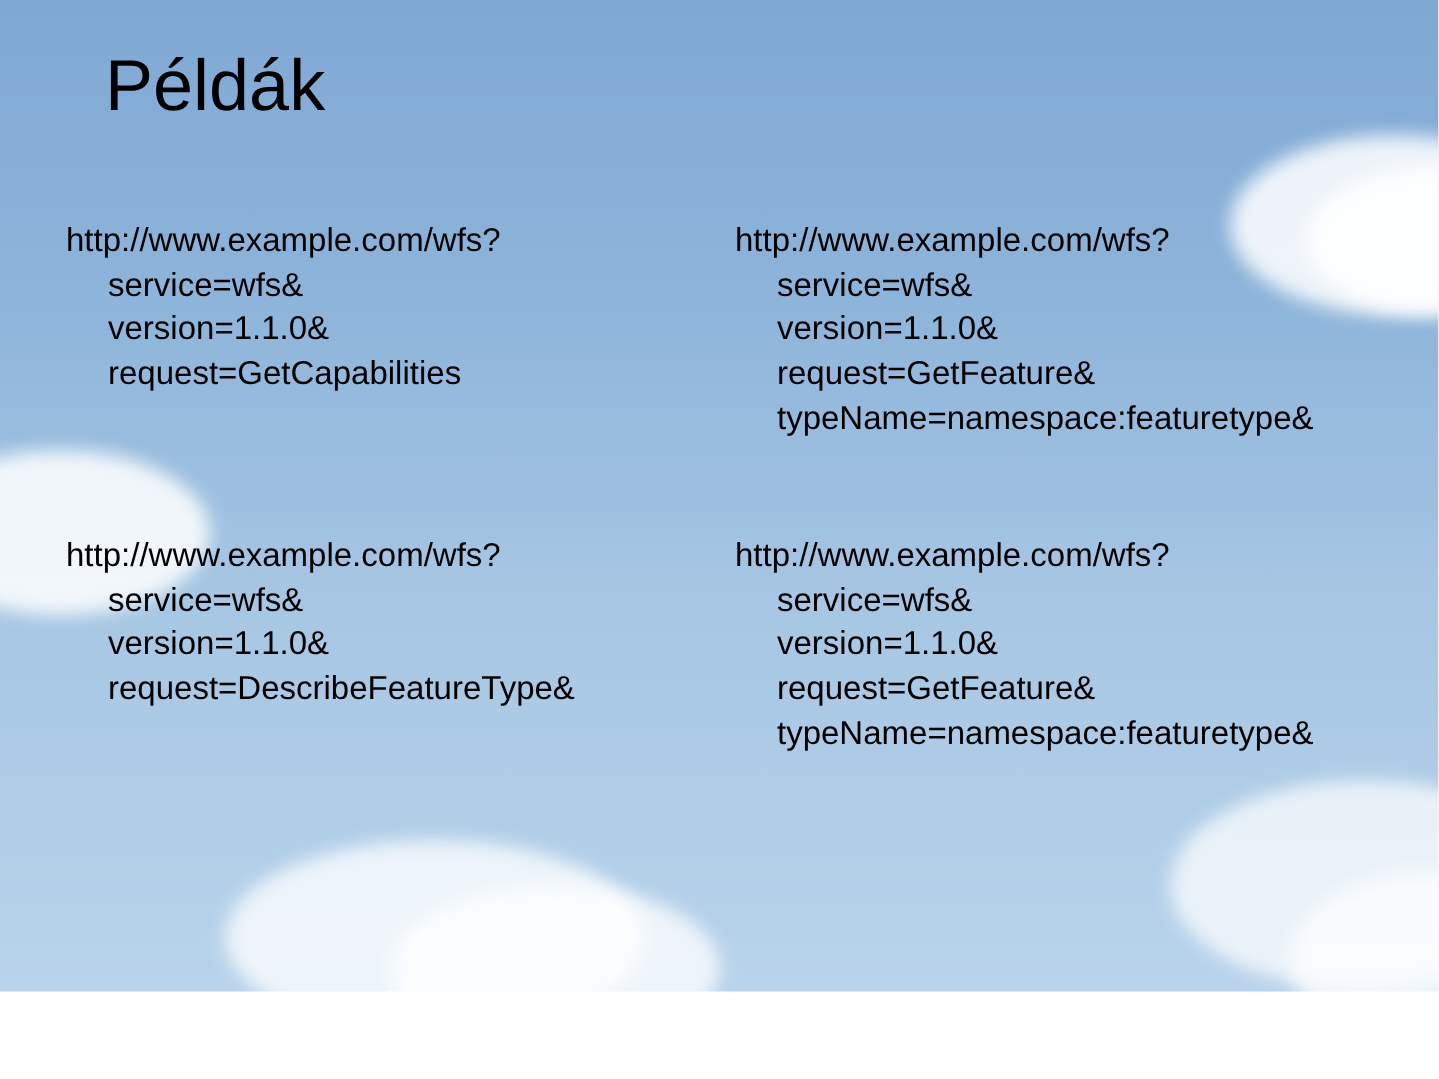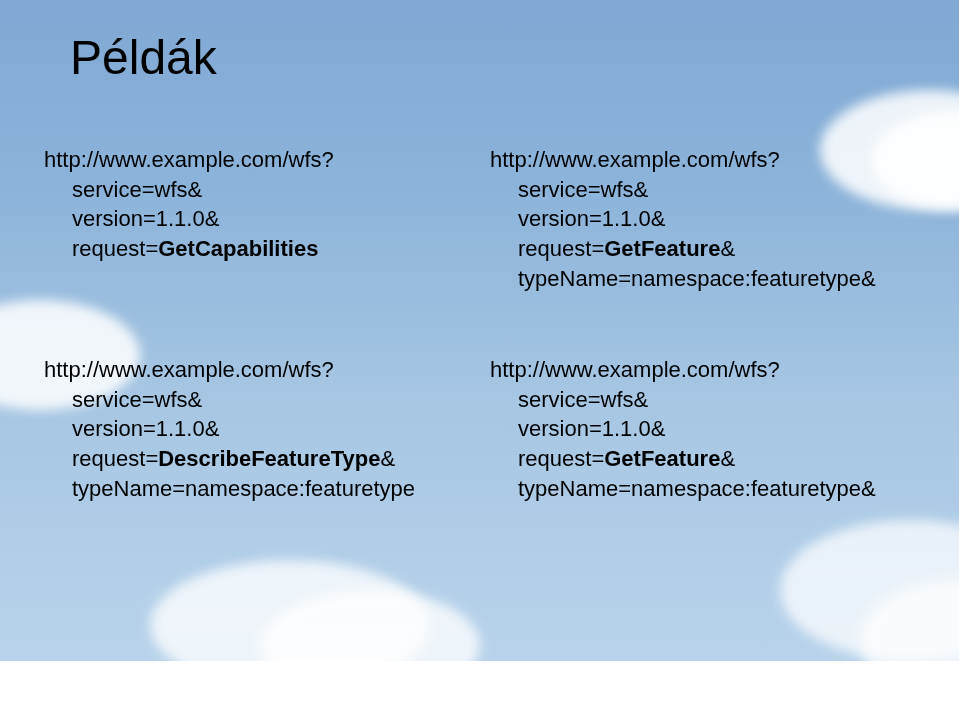--- a/index.html
+++ b/index.html
@@ -31,21 +31,21 @@
     color: #000;
     font-weight: normal;
   }
   .block {
     position: absolute;
     font-size: 22px;
     line-height: 1.35;
     color: #000;
   }
   .block .lead { color: #000; }
-  .block .kw { font-weight: bold; }
+  .block .kw { font-weight: normal; }
   .block .indent { padding-left: 28px; display: block; }
   .b1 { top: 145px; left: 44px; width: 420px; }
   .b2 { top: 355px; left: 44px; width: 440px; }
   .b3 { top: 145px; left: 490px; width: 450px; }
   .b4 { top: 355px; left: 490px; width: 450px; }
 </style>
 </head>
 <body>
 
 <div class="slide">
@@ -69,21 +69,20 @@
       <span>request=</span><span class="kw">GetCapabilities</span>
     </span>
   </div>
 
   <div class="block b2">
     <span class="lead">http://www.example.com/wfs?</span><br>
     <span class="indent">
       <span>service=wfs&amp;</span><br>
       <span>version=1.1.0&amp;</span><br>
       <span>request=</span><span class="kw">DescribeFeatureType</span><span>&amp;</span><br>
-      <span>typeName=namespace:featuretype</span>
     </span>
   </div>
 
   <div class="block b3">
     <span class="lead">http://www.example.com/wfs?</span><br>
     <span class="indent">
       <span>service=wfs&amp;</span><br>
       <span>version=1.1.0&amp;</span><br>
       <span>request=</span><span class="kw">GetFeature</span><span>&amp;</span><br>
       <span>typeName=namespace:featuretype&amp;</span><br>

